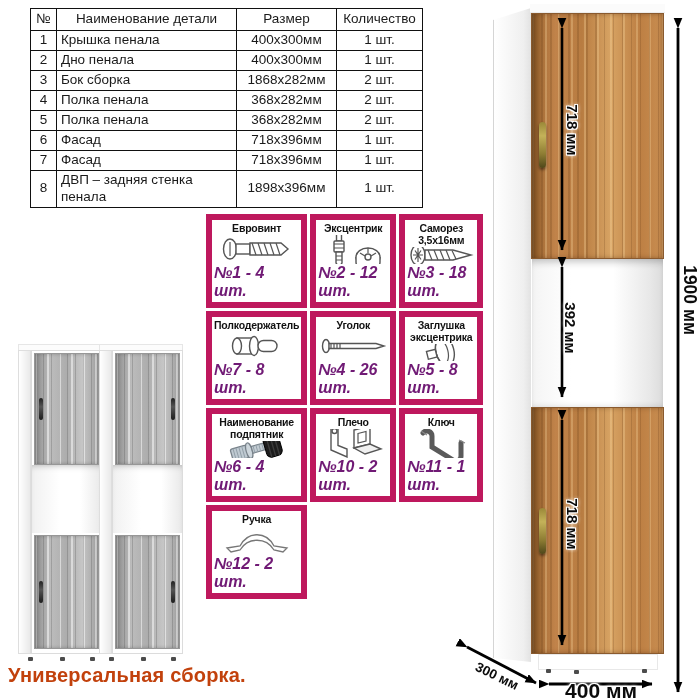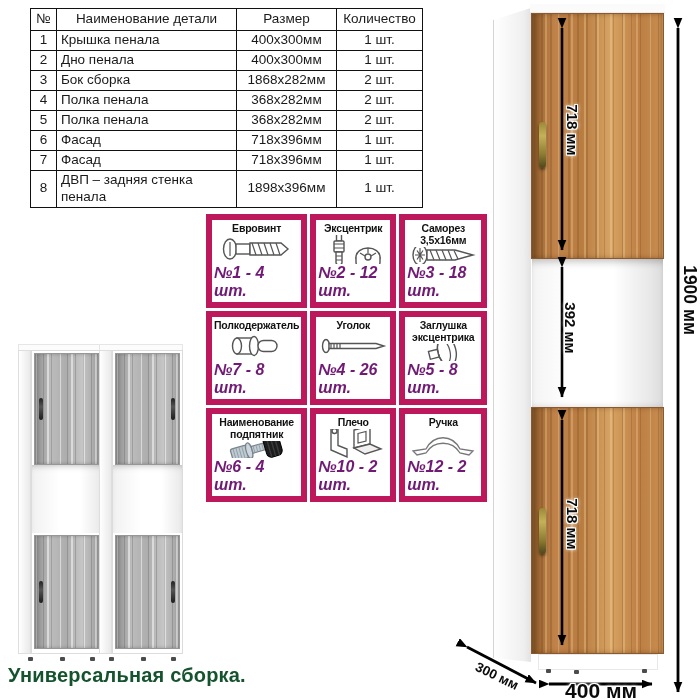--- a/index.html
+++ b/index.html
@@ -74,21 +74,21 @@
       box-shadow:0 2px 3px rgba(0,0,0,.45);}
 
   
   svg.overlay{position:absolute;left:0;top:0;pointer-events:none;}
   .dim{position:absolute;font-weight:700;color:#0b0b0b;white-space:nowrap;
       transform:translate(-50%,-50%);
       text-shadow:-1px -1px 0 #fff,1px -1px 0 #fff,-1px 1px 0 #fff,1px 1px 0 #fff,0 0 4px #fff,0 0 4px #fff;}
   .dim.v{transform:translate(-50%,-50%) rotate(90deg);}
   .dim.diag{transform:translate(-50%,-50%) rotate(26deg);}
 
-  .caption{position:absolute;left:8px;top:664px;font-size:20px;font-weight:700;color:#14532d;letter-spacing:0.2px;}
+  .caption{position:absolute;left:8px;top:664px;font-size:20px;font-weight:700;color:#c2410c;letter-spacing:0.2px;}
 
   .ic{stroke:#555;fill:#fff;stroke-width:1.4;}
   .icl{stroke:#555;fill:none;stroke-width:1.2;}
 </style>
 </head>
 <body>
 
 <div class="stage">
 
   <table class="parts">
@@ -270,20 +270,30 @@
           <path class="ic" d="M10 8 V32 L26 39 V31 L17 27.5 V8 Z"></path>
           <circle class="ic" cx="13.5" cy="13" r="2.5"></circle>
           <path class="ic" d="M33 12 L49 8 L49 26 L33 30 Z"></path>
           <path d="M33 30 L49 26 L60 31 L44 36 Z" fill="#f0f0f0" stroke="#555" stroke-width="1.4"></path>
           <path class="icl" d="M37 15.5 L45 13.5 L45 23 L37 25 Z"></path>
         </svg>
       </div>
       <div class="hw-count">№10 - 2 шт.</div>
     </div>
 
+    <div class="hw-cell">
+      <div class="hw-title">Ключ</div>
+      <div class="hw-icon">
+        <svg width="62" height="48" viewBox="0 0 62 48">
+          <path d="M13 14 a5 5 0 0 1 9 3 l0 11 l21 13 a5 5 0 0 0 8 -4 l0 -13" fill="none" stroke="#5a5a5a" stroke-width="5" stroke-linecap="round"></path>
+          <path d="M11 12 l6 4 M49 21 l6 3" stroke="#888" stroke-width="1.2"></path>
+        </svg>
+      </div>
+      <div class="hw-count">№11 - 1 шт.</div>
+    </div>
 
     <div class="hw-cell">
       <div class="hw-title">Ручка</div>
       <div class="hw-icon">
         <svg width="72" height="32" viewBox="0 0 72 32">
           <path d="M6 24 L19 22 C27 7 45 7 53 22 L66 24 L62 28 L53 26 C45 13 27 13 19 26 L10 28 Z" fill="#fff" stroke="#777" stroke-width="1.3"></path>
         </svg>
       </div>
       <div class="hw-count">№12 - 2 шт.</div>
     </div>

